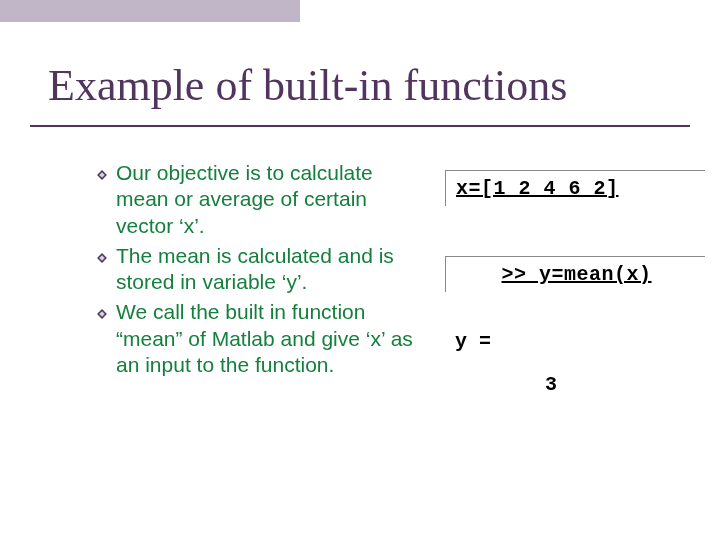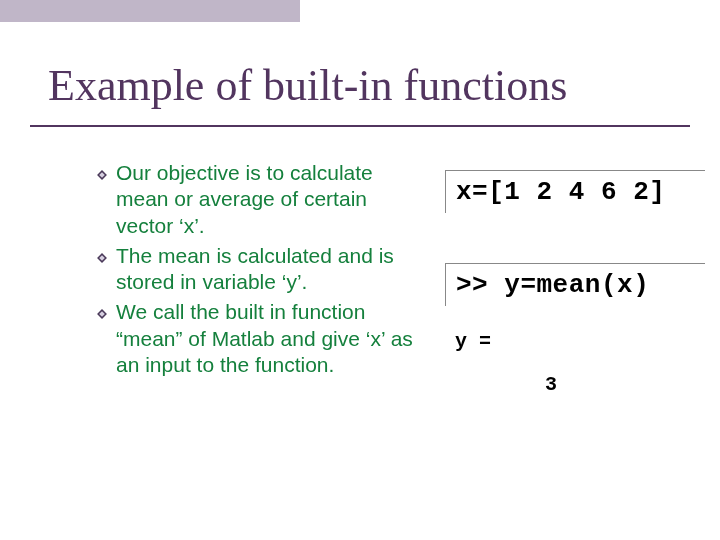--- a/index.html
+++ b/index.html
@@ -72,29 +72,31 @@
     position: absolute;
     top: 170px;
     left: 445px;
     width: 260px;
   }
   .code-box {
     border-left: 1px solid #888;
     border-top: 1px solid #888;
     padding: 6px 8px 6px 10px;
     font-family: "Courier New", Courier, monospace;
-    font-size: 26px;
+    font-size: 20px;
     font-weight: bold;
     letter-spacing: 0.5px;
     white-space: pre;
     margin-bottom: 50px;
     box-sizing: border-box;
+    text-decoration: underline;
   }
   .code-box.box2 {
-    margin-bottom: 24px;
+    margin-bottom: 38px;
+    text-align: center;
   }
   .result-block {
     font-family: "Courier New", Courier, monospace;
     font-size: 20px;
     font-weight: bold;
     padding-left: 10px;
   }
   .result-label {
     margin-top: 8px;
     margin-bottom: 20px;

